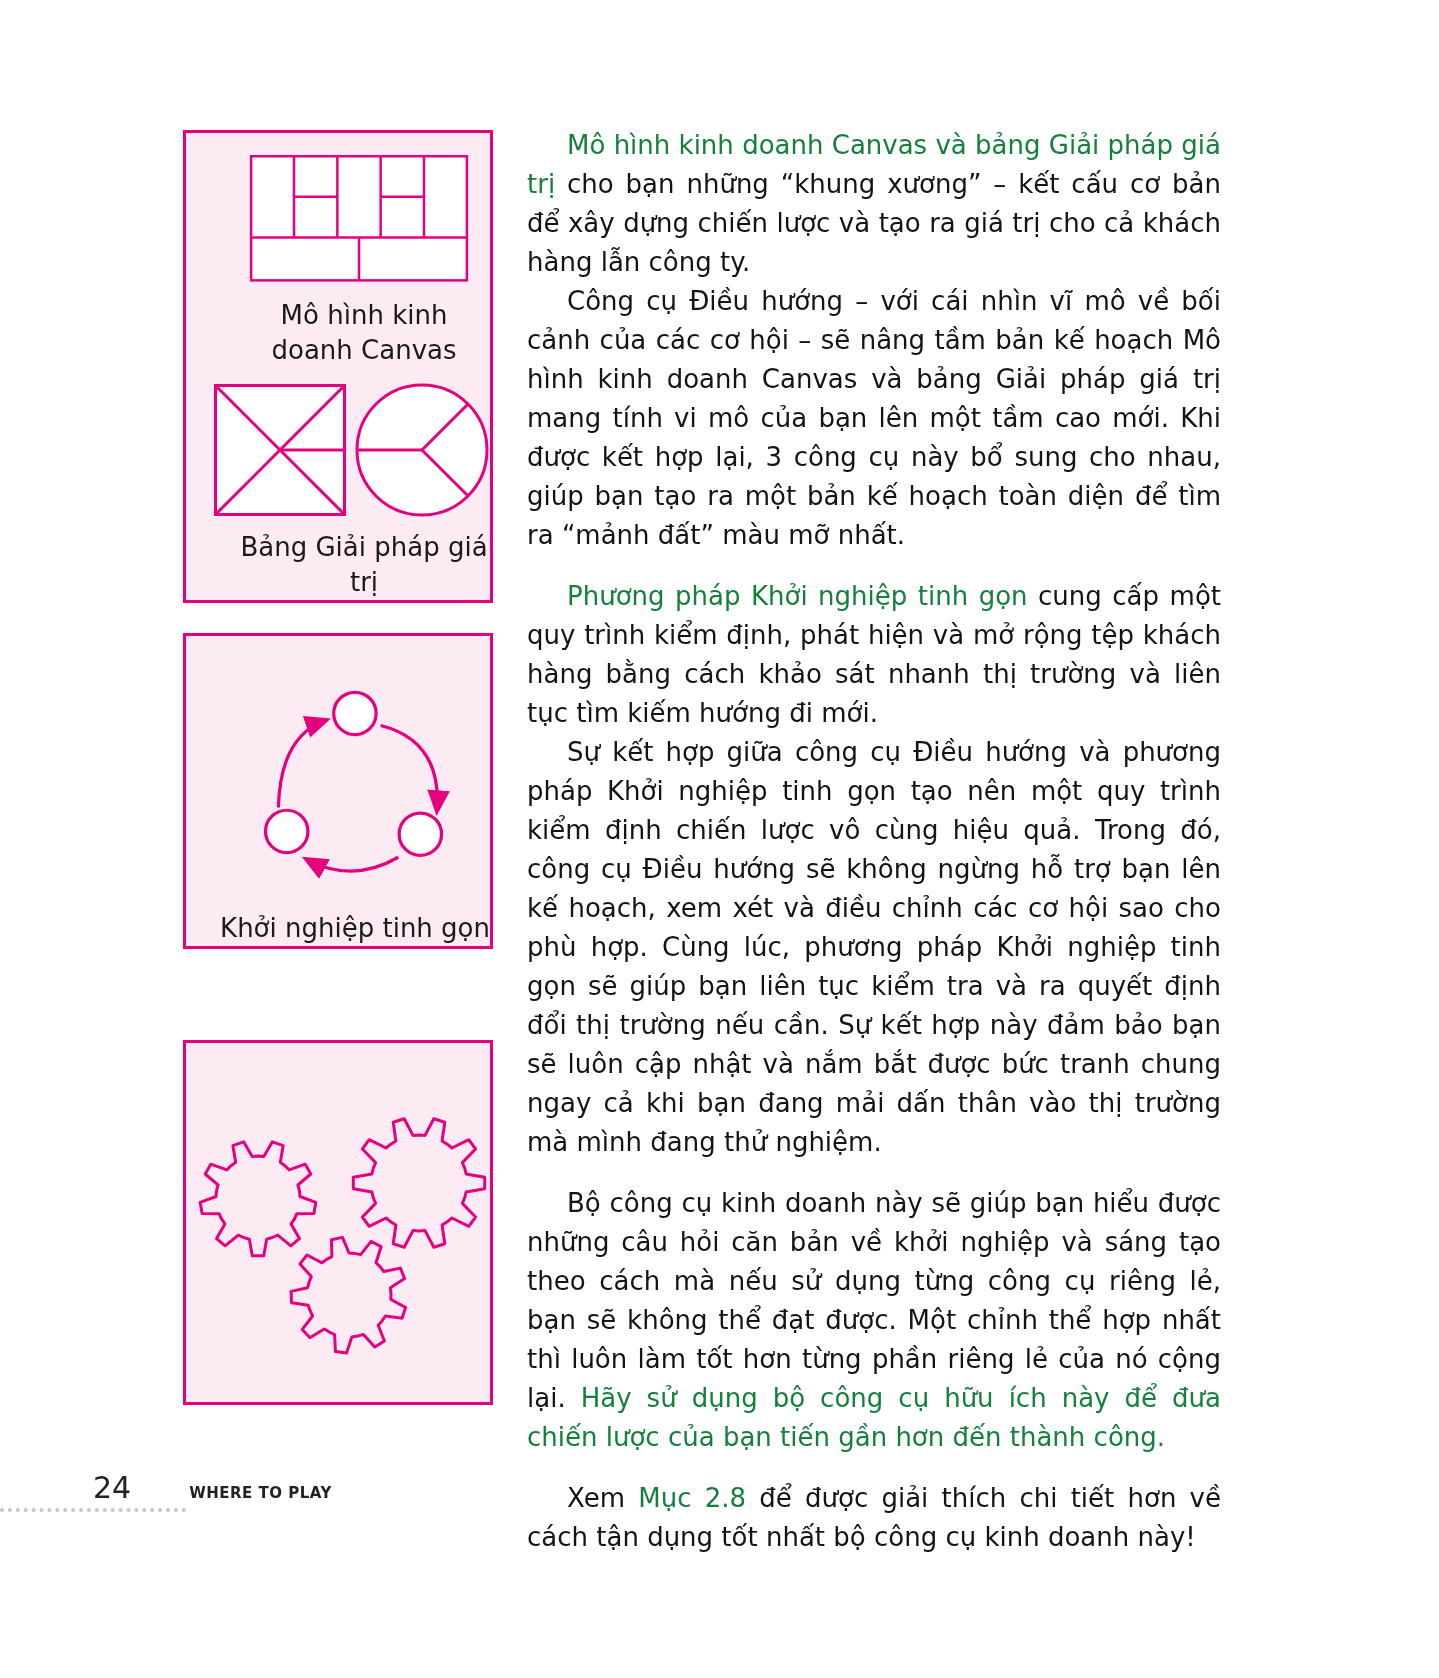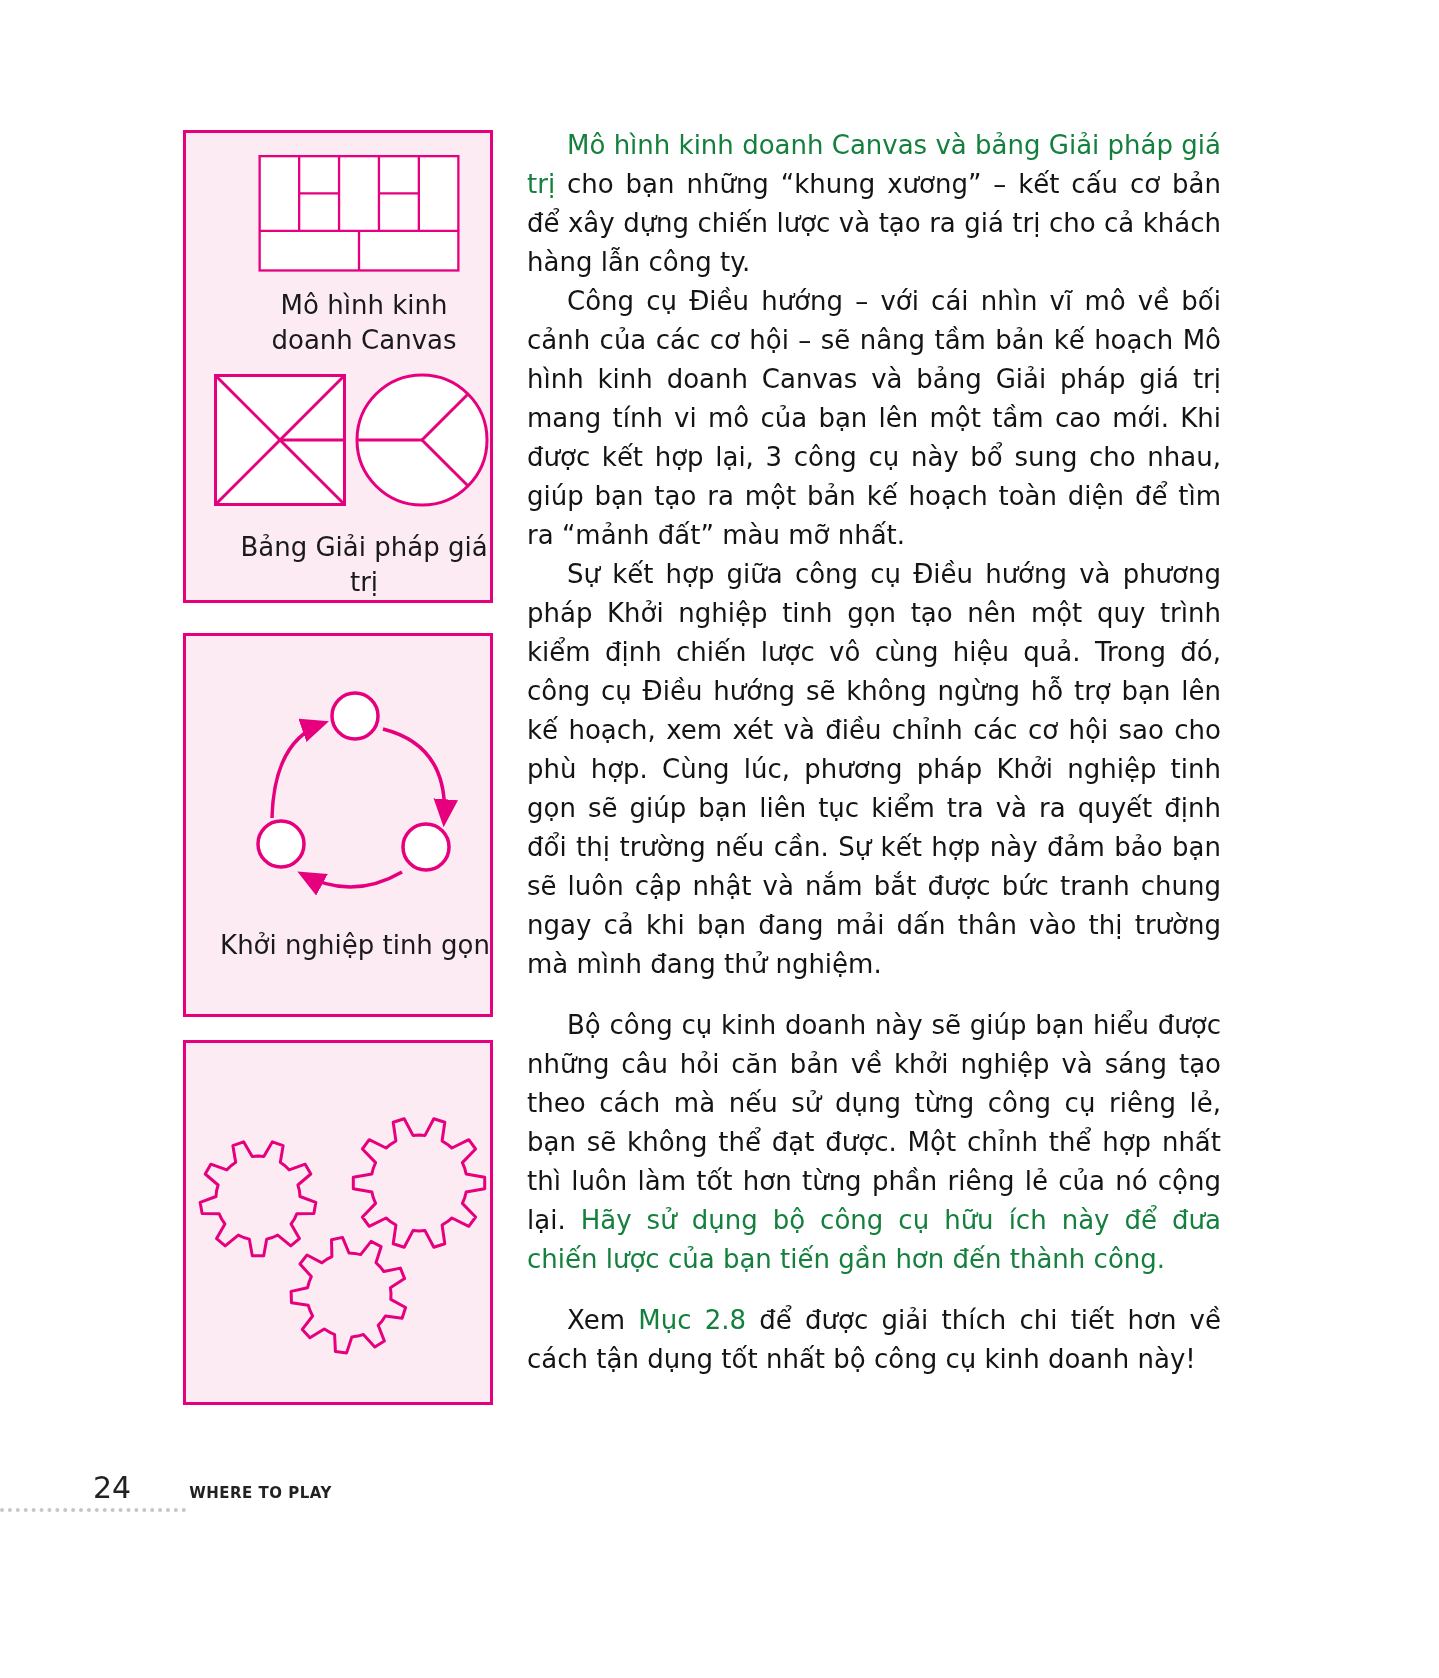--- a/index.html
+++ b/index.html
@@ -7,21 +7,21 @@
     position:relative;width:1439px;height:1678px;background:#ffffff;overflow:hidden;
     font-family:"DejaVu Sans","Liberation Sans",sans-serif;color:#111;
   }
   
   .box{
     position:absolute;left:183px;width:310px;box-sizing:border-box;
     background:#fcebf3;border:3px solid #e6007e;
     display:flex;flex-direction:column;align-items:flex-end;
   }
   #box-canvas{top:130px;height:473px;padding-top:22px;}
-  #box-lean{top:633px;height:384px;padding-top:48px;padding-left:32px;}
+  #box-lean{top:633px;height:316px;padding-top:48px;padding-left:32px;}
   #box-gears{top:1040px;height:365px;}
   .box-label{
     font-size:26px;line-height:1.35;text-align:center;color:#1a1a1a;
   }
   #box-canvas .box-label{width:252px;}
   .icon-row{display:flex;align-items:center;gap:8px;margin-top:14px;}
   
   .article{
     position:absolute;left:527px;top:126px;width:694px;
     font-size:26px;line-height:39px;text-align:justify;color:#141414;
@@ -77,21 +77,21 @@
       <svg width="136" height="136" viewBox="0 0 136 136">
         <circle cx="68" cy="68" r="65" fill="#ffffff" stroke="#e6007e" stroke-width="3"></circle>
         <g stroke="#e6007e" stroke-width="3">
           <line x1="68" y1="68" x2="3" y2="68"></line>
           <line x1="68" y1="68" x2="114.3" y2="21.7"></line>
           <line x1="68" y1="68" x2="114.3" y2="114.3"></line>
         </g>
       </svg>
     </div>
 
-    <div class="box-label" style="margin-top:22px;">Bảng Giải pháp giá trị</div>
+    <div class="box-label" style="margin-top:12px;">Bảng Giải pháp giá trị</div>
   </div>
 
   <div class="box" id="box-lean">
     <svg width="272" height="218" viewBox="0 0 272 218">
       <defs>
         <marker id="ah" markerWidth="9" markerHeight="8" refX="6.5" refY="3.5" orient="auto">
           <path d="M0,0 L8,3.5 L0,7 Z" fill="#e6007e"></path>
         </marker>
       </defs>
       <g fill="none" stroke="#e6007e" stroke-width="3.5">
@@ -117,20 +117,21 @@
         <polygon points="205.0,250.5 204.8,256.4 219.6,264.5 216.1,275.2 199.4,273.0 196.1,277.9 196.1,277.9 192.2,282.2 198.4,298.0 188.8,304.0 177.4,291.5 171.7,293.1 171.7,293.1 165.9,293.9 160.6,309.9 149.4,308.4 148.6,291.5 143.3,289.1 143.3,289.1 138.3,286.0 123.9,294.8 116.3,286.4 126.6,273.0 124.1,267.7 124.1,267.7 122.2,262.2 105.5,259.7 105.1,248.4 121.6,244.7 123.1,239.0 123.1,239.0 125.3,233.6 114.0,220.9 121.0,212.0 136.0,219.8 140.7,216.4 140.7,216.4 145.9,213.6 145.5,196.7 156.5,194.4 163.0,210.0 168.8,210.4 168.8,210.4 174.6,211.6 185.1,198.4 195.1,203.7 190.0,219.8 194.2,223.9 194.2,223.9 197.8,228.5 214.4,225.1 218.6,235.6 204.4,244.7 205.0,250.5"></polygon>
       </g>
     </svg>
   </div>
 
   <div class="article">
     <p><span class="b">Mô hình kinh doanh Canvas và bảng Giải pháp giá trị</span><span> cho bạn những “khung xương” – kết cấu cơ bản để xây dựng chiến lược và tạo ra giá trị cho cả khách hàng lẫn công ty.</span></p>
 
     <p><span>Công cụ Điều hướng – với cái nhìn vĩ mô về bối cảnh của các cơ hội – sẽ nâng tầm bản kế hoạch Mô hình kinh doanh Canvas và bảng Giải pháp giá trị mang tính vi mô của bạn lên một tầm cao mới. Khi được kết hợp lại, 3 công cụ này bổ sung cho nhau, giúp bạn tạo ra một bản kế hoạch toàn diện để tìm ra “mảnh đất” màu mỡ nhất.</span></p>
 
+    <p class="gap"><span class="b">Phương pháp Khởi nghiệp tinh gọn</span><span> cung cấp một quy trình kiểm định, phát hiện và mở rộng tệp khách hàng bằng cách khảo sát nhanh thị trường và liên tục tìm kiếm hướng đi mới.</span></p>
 
     <p><span>Sự kết hợp giữa công cụ Điều hướng và phương pháp Khởi nghiệp tinh gọn tạo nên một quy trình kiểm định chiến lược vô cùng hiệu quả. Trong đó, công cụ Điều hướng sẽ không ngừng hỗ trợ bạn lên kế hoạch, xem xét và điều chỉnh các cơ hội sao cho phù hợp. Cùng lúc, phương pháp Khởi nghiệp tinh gọn sẽ giúp bạn liên tục kiểm tra và ra quyết định đổi thị trường nếu cần. Sự kết hợp này đảm bảo bạn sẽ luôn cập nhật và nắm bắt được bức tranh chung ngay cả khi bạn đang mải dấn thân vào thị trường mà mình đang thử nghiệm.</span></p>
 
     <p class="gap"><span>Bộ công cụ kinh doanh này sẽ giúp bạn hiểu được những câu hỏi căn bản về khởi nghiệp và sáng tạo theo cách mà nếu sử dụng từng công cụ riêng lẻ, bạn sẽ không thể đạt được. Một chỉnh thể hợp nhất thì luôn làm tốt hơn từng phần riêng lẻ của nó cộng lại. </span><span class="b">Hãy sử dụng bộ công cụ hữu ích này để đưa chiến lược của bạn tiến gần hơn đến thành công.</span></p>
 
     <p class="gap"><span>Xem </span><span class="b">Mục 2.8</span><span> để được giải thích chi tiết hơn về cách tận dụng tốt nhất bộ công cụ kinh doanh này!</span></p>
   </div>
 
   <div class="footer">
     <span class="page-number">24</span>

